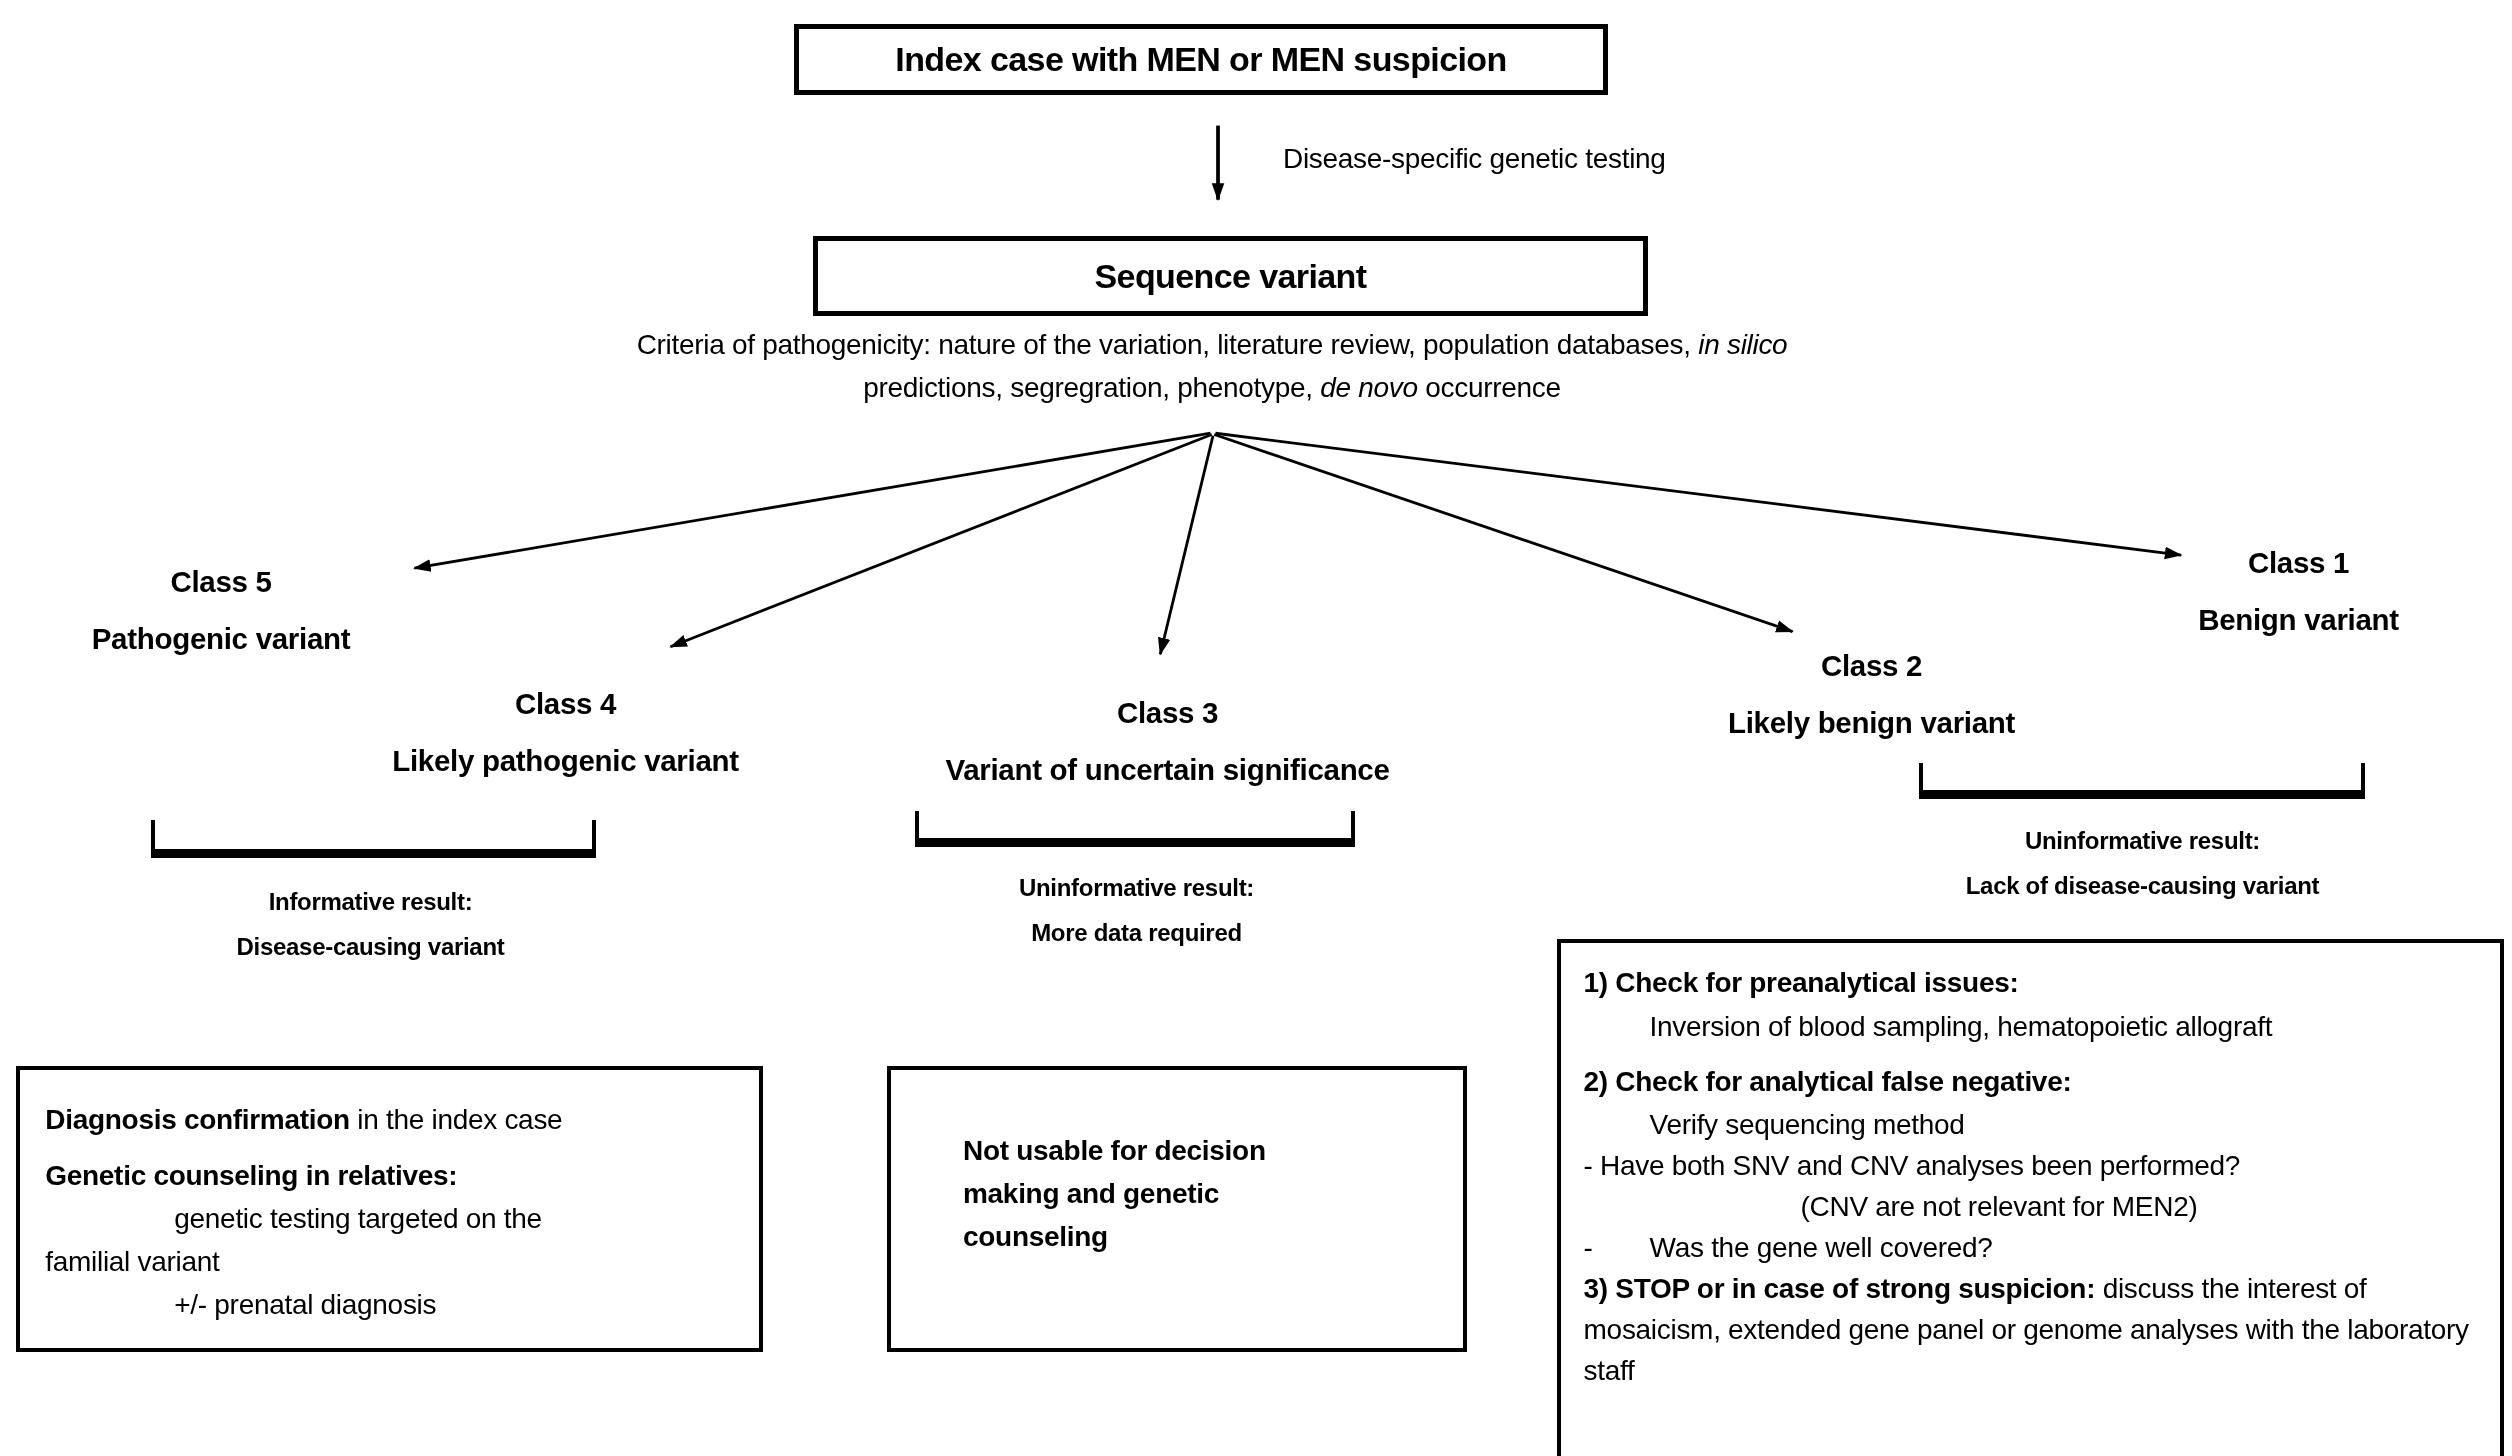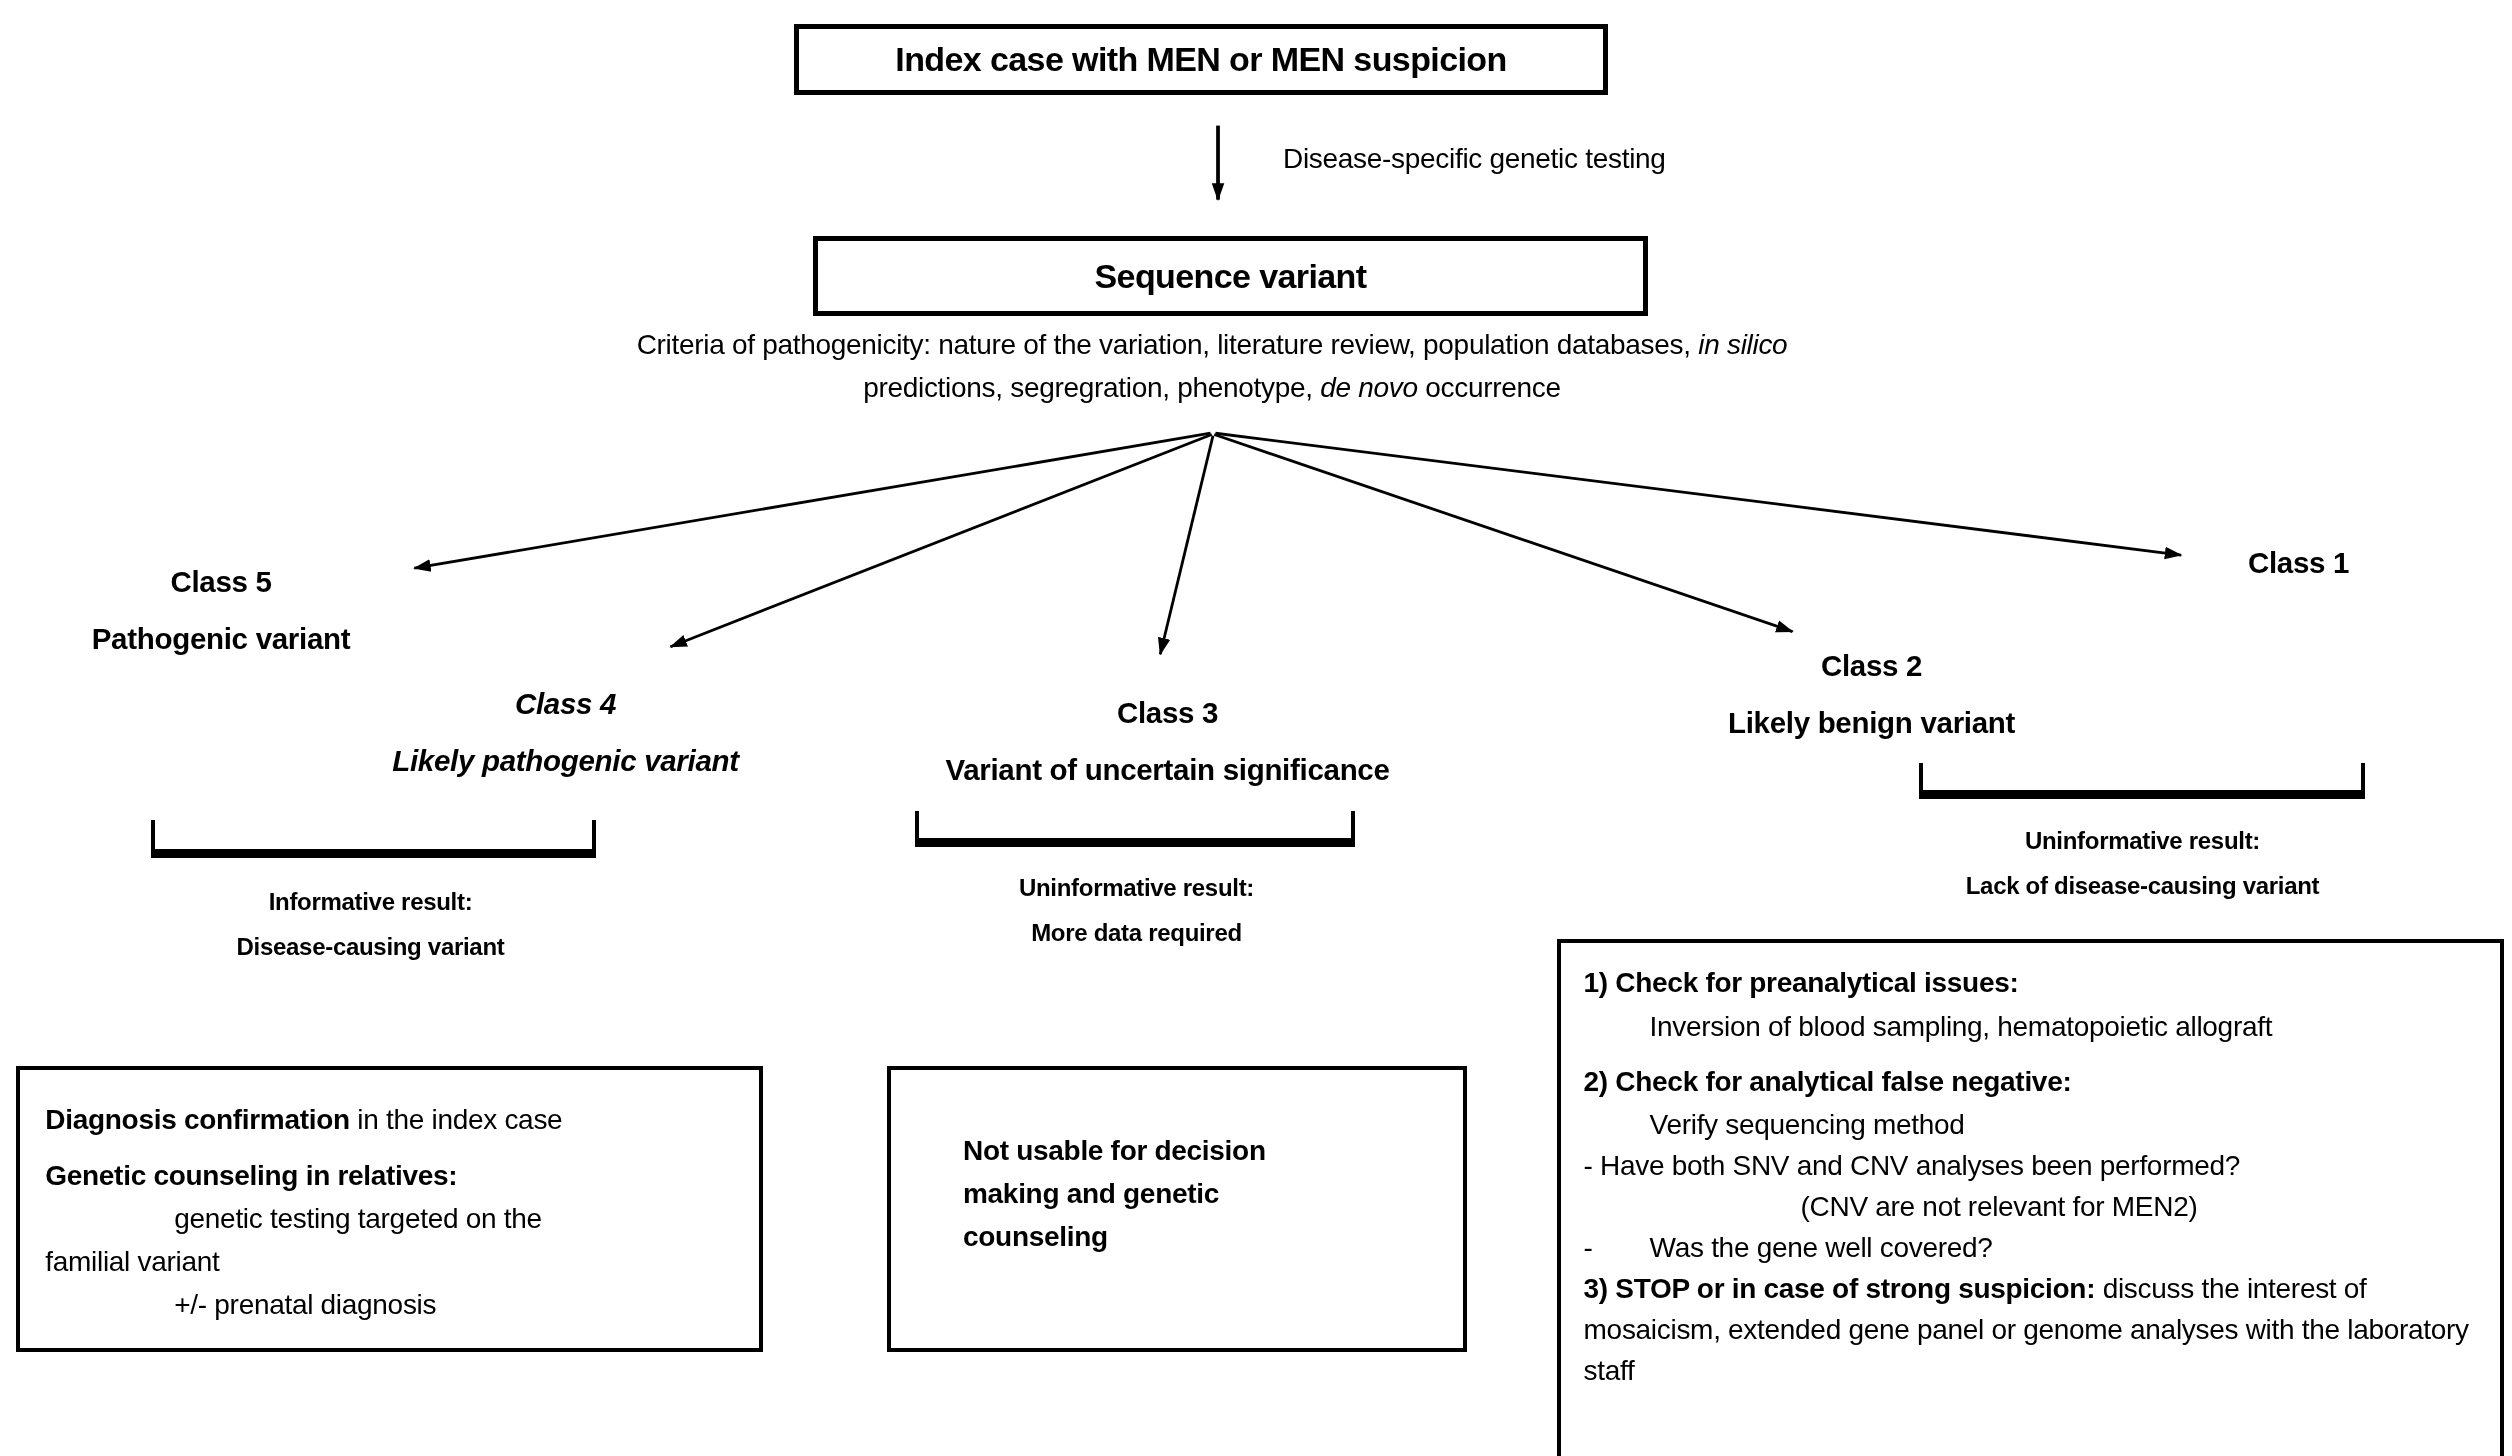--- a/index.html
+++ b/index.html
@@ -78,34 +78,35 @@
 
   <div class="criteria">
     <div><span>Criteria of pathogenicity: nature of the variation, literature review, population databases, </span><span class="it">in silico</span></div>
     <div><span>predictions, segregration, phenotype, </span><span class="it">de novo</span><span> occurrence</span></div>
   </div>
 
   <div class="class-node" style="left:20px; top:553px; width:402px;">
     <div>Class 5</div>
     <div>Pathogenic variant</div>
   </div>
-  <div class="class-node" style="left:327px; top:675px; width:477px;font-style:italic;">
+  <div class="class-node" style="left:327px; top:675px; width:477px;">
     <div>Class 4</div>
     <div>Likely pathogenic variant</div>
   </div>
   <div class="class-node" style="left:860px; top:684px; width:615px;">
     <div>Class 3</div>
     <div>Variant of uncertain significance</div>
   </div>
   <div class="class-node" style="left:1633px; top:637px; width:477px;">
     <div>Class 2</div>
     <div>Likely benign variant</div>
   </div>
   <div class="class-node" style="left:2085px; top:534px; width:427px;">
     <div>Class 1</div>
+    <div>Benign variant</div>
   </div>
 
   <div class="bracket" style="left:151px; top:820px; width:445px; height:38px;"></div>
   <div class="bracket" style="left:915px; top:811px; width:440px; height:36px;"></div>
   <div class="bracket" style="left:1919px; top:763px; width:446px; height:36px;"></div>
 
   <div class="result-caption" style="left:113px; top:879px; width:515px;">
     <div>Informative result:</div>
     <div>Disease-causing variant</div>
   </div>

